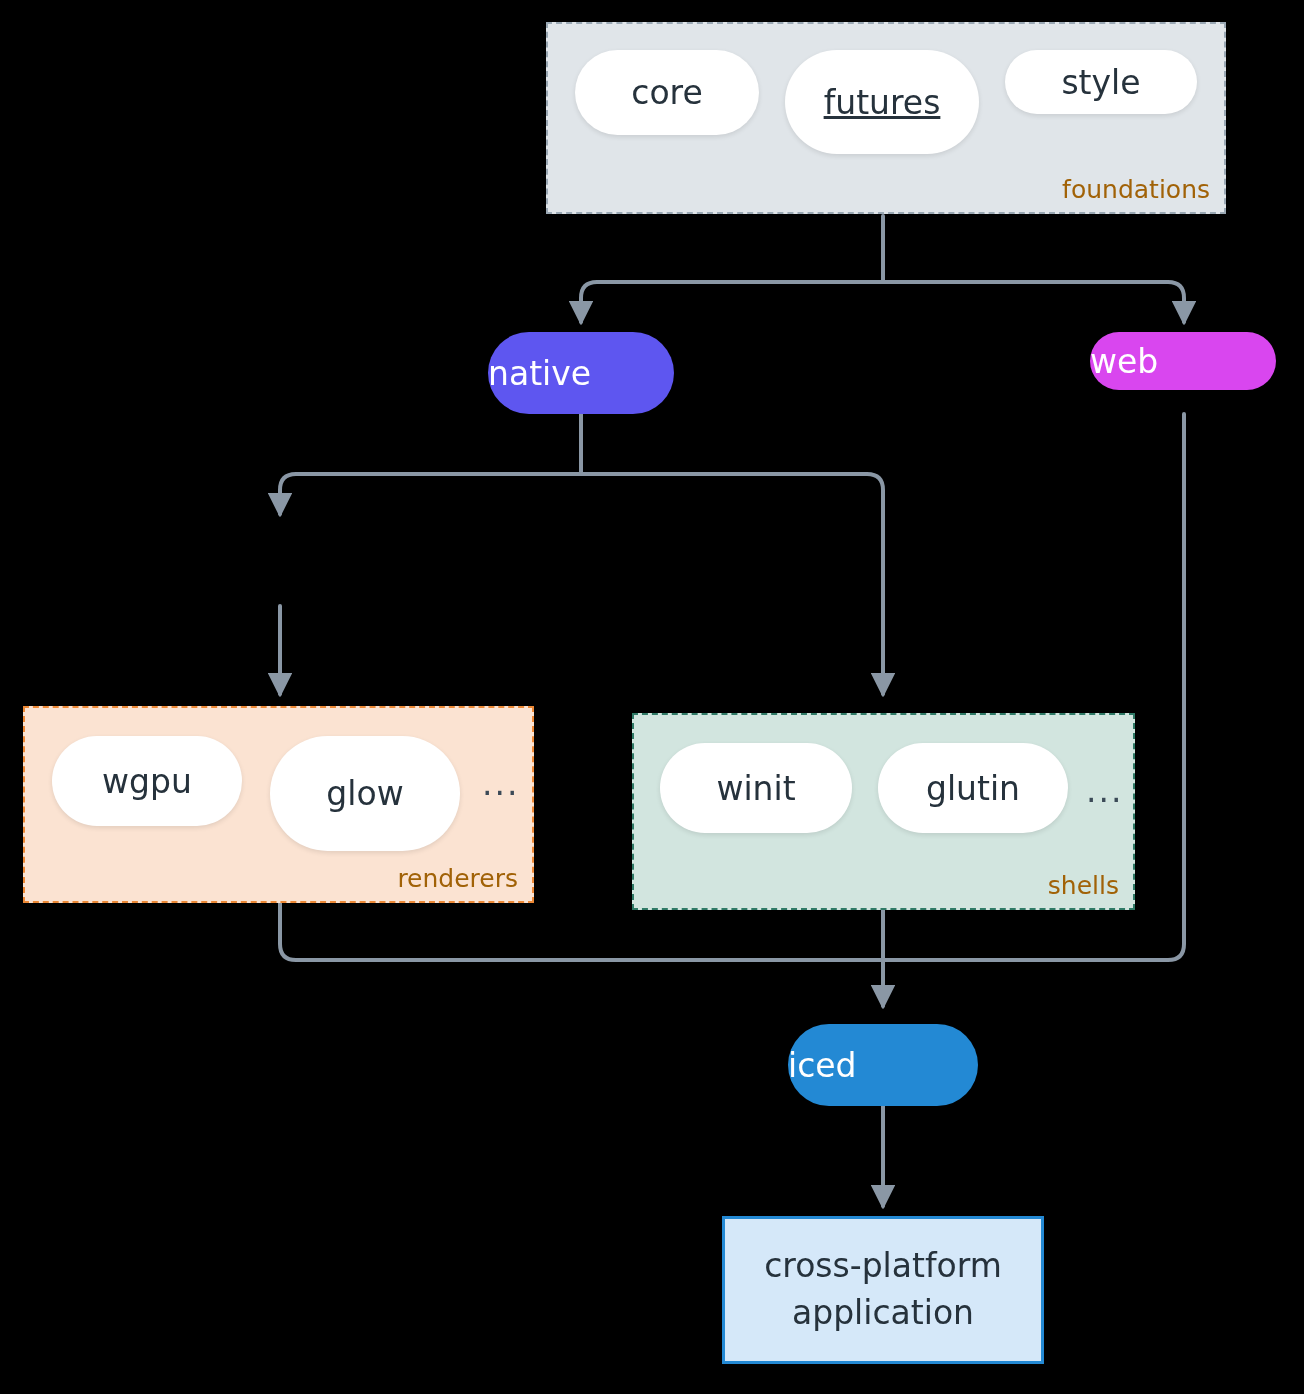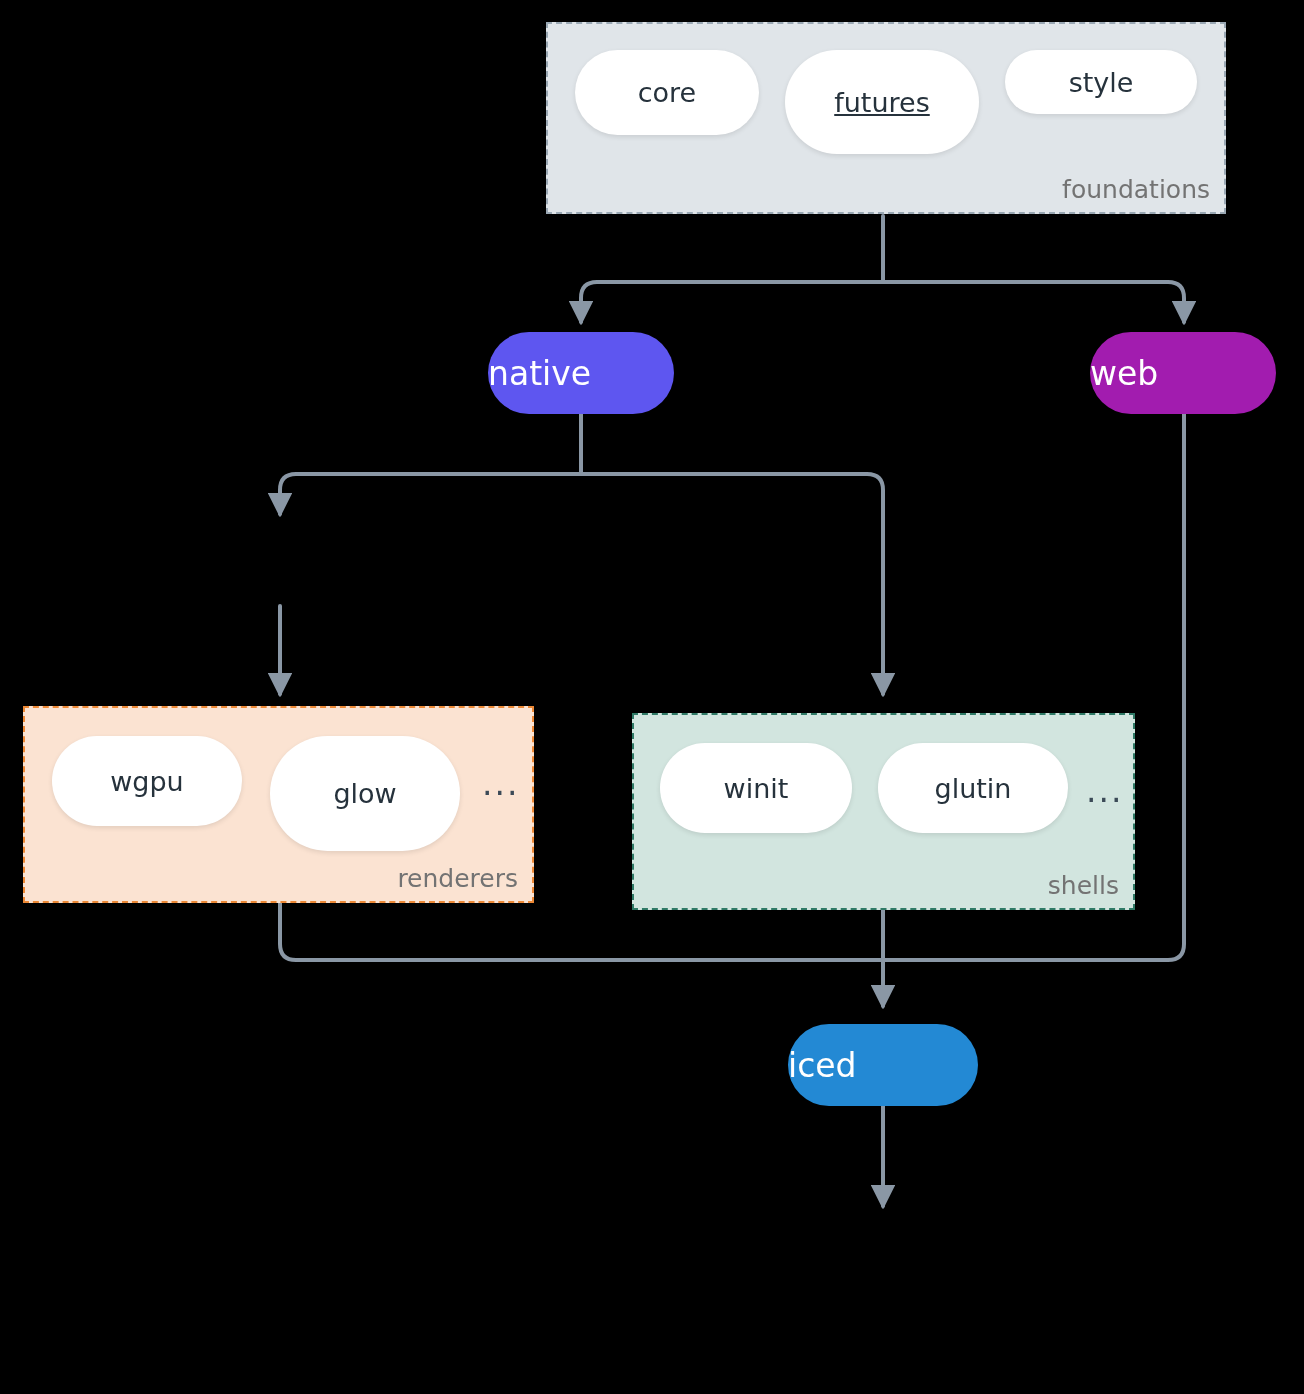--- a/index.html
+++ b/index.html
@@ -27,21 +27,21 @@
   
   .cluster {
     position: absolute;
     box-sizing: border-box;
   }
   .cluster-label {
     position: absolute;
     right: 14px;
     bottom: 8px;
     font-size: 25px;
-    color: #737373;
+    color: #a16207;
     white-space: nowrap;
   }
   #cluster-foundations {
     left: 546px;
     top: 22px;
     width: 680px;
     height: 192px;
     background: #E0E5E9;
     border: 2px dashed #9AA8B4;
   }
@@ -65,40 +65,40 @@
 
   
   .pill {
     position: absolute;
     display: flex;
     align-items: center;
     justify-content: center;
     background: #FFFFFF;
     border-radius: 999px;
     color: #26323C;
-    font-size: 27px;
+    font-size: 33px;
     box-shadow: 0 2px 5px rgba(0,0,0,0.10);
     box-sizing: border-box;
     white-space: nowrap;
   }
 
   
   .stadium {
     position: absolute;
     display: flex;
     align-items: center;
     justify-content: flex-start;
     border-radius: 999px;
     color: #FFFFFF;
     font-size: 33px;
     box-sizing: border-box;
     white-space: nowrap;
   }
   #node-native  { left: 488px; top: 332px; width: 186px; height: 82px; background: #5E56F0; }
-  #node-web     { left: 1090px; top: 332px; width: 186px; height: 82px; background: #a21caf; }
+  #node-web     { left: 1090px; top: 332px; width: 186px; height: 58px; background: #d946ef; }
   #node-graphics{ left: 188px; top: 524px; width: 194px; height: 82px; background: #E2803C; }
   #node-iced    { left: 788px; top: 1016px; width: 190px; height: 82px; background: #2389D4; margin-top: 8px; }
 
   
   #node-app {
     position: absolute;
     left: 722px;
     top: 1216px;
     width: 322px;
     height: 148px;
@@ -203,14 +203,18 @@
 
   <div id="node-web" class="stadium">
     <span>web</span>
   </div>
 
 
   <div id="node-iced" class="stadium">
     <span>iced</span>
   </div>
 
+  <div id="node-app">
+    <span>cross-platform</span>
+    <span>application</span>
+  </div>
 
 </div>
 
 </body></html>

